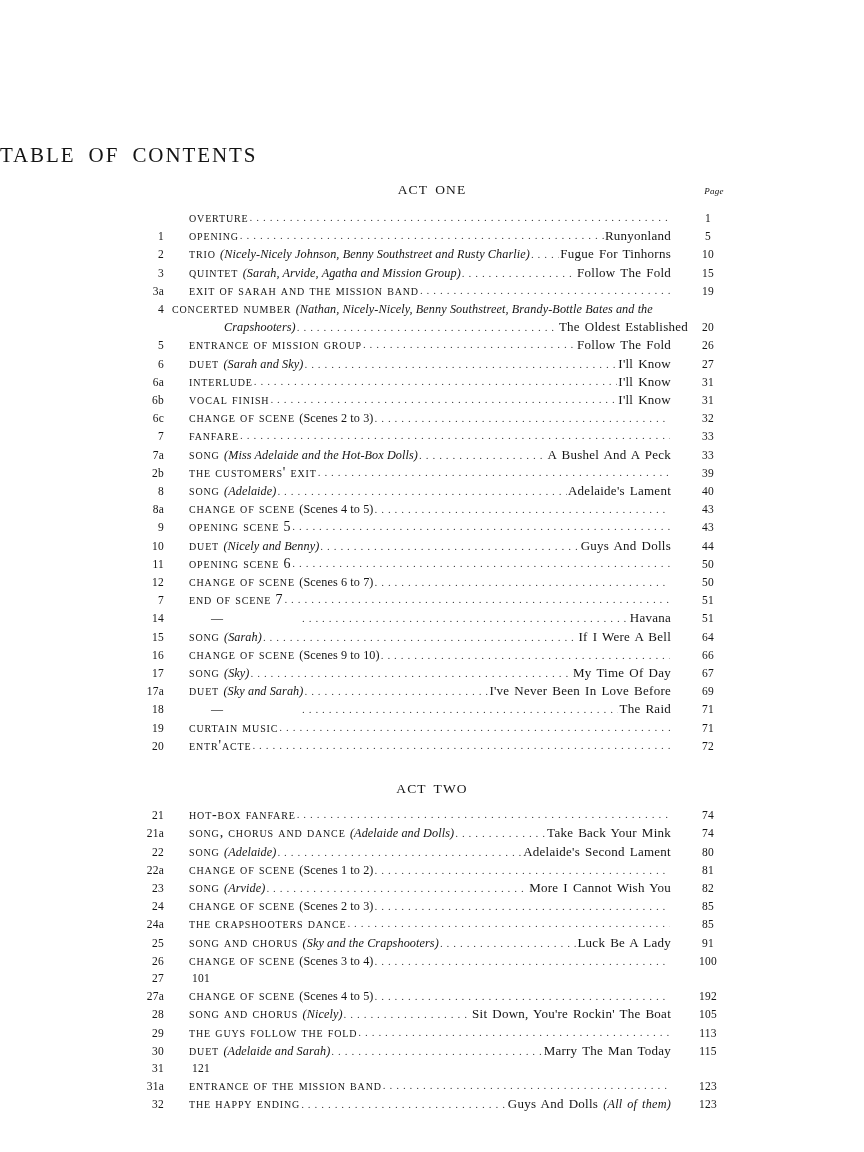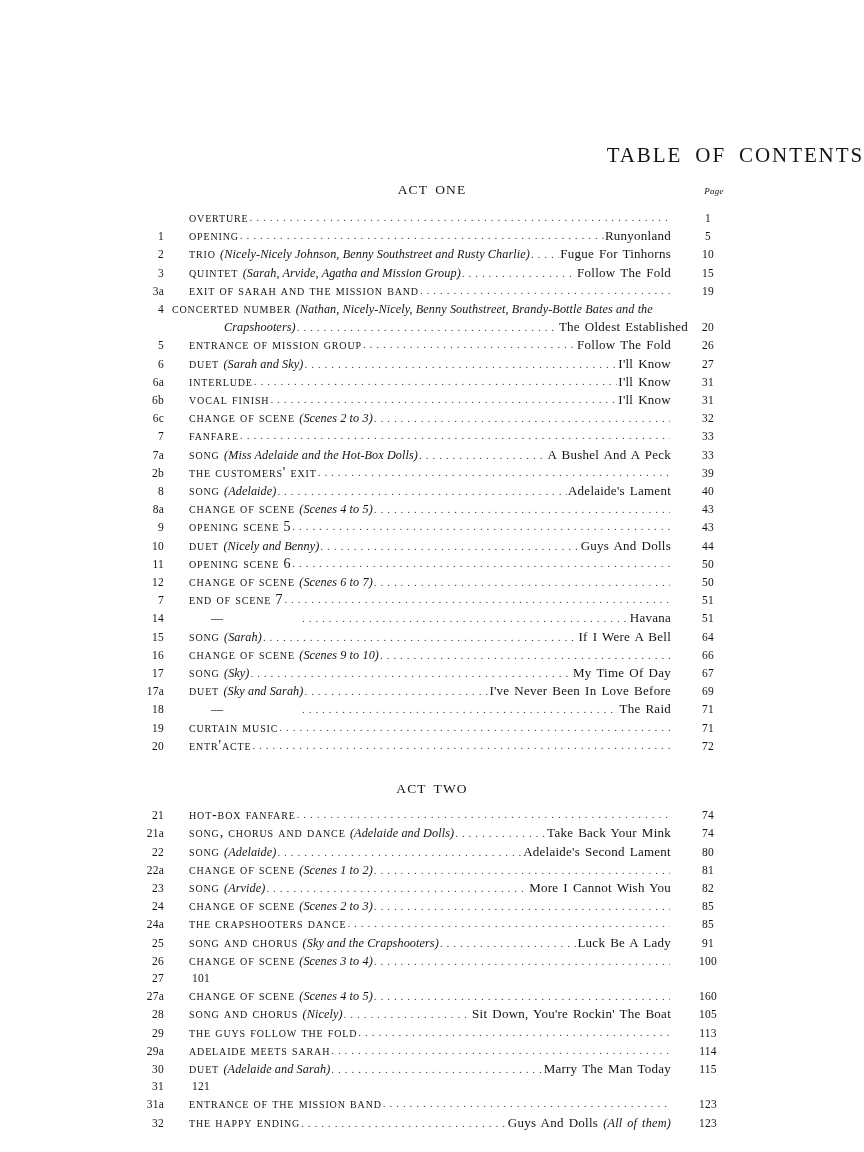--- a/index.html
+++ b/index.html
@@ -21,26 +21,25 @@
     left: 0; top: 0;
     width: 864px;
     height: 1152px;
   }
 
   
   .doc-title {
     position: absolute;
     left: 0; right: 0;
     top: 143px;
-    text-align: right;
+    text-align: left;
     font-size: 21px;
     letter-spacing: 1.9px;
     word-spacing: 6px;
     font-weight: 400;
-    padding-left: 20px;
   }
 
   .act-heading {
     text-align: center;
     font-size: 13.5px;
     letter-spacing: 1.1px;
     word-spacing: 3px;
     margin: 0;
   }
 
@@ -113,21 +112,20 @@
     text-transform: none;
     font-style: italic;
     letter-spacing: .1px;
     font-size: 12.2px;
   }
   .nm .plain {
     font-variant: normal;
     text-transform: none;
     letter-spacing: .1px;
     font-size: 12.2px;
-    font-style: italic;
   }
 
   
   .dash {
     flex: 0 0 auto;
     padding-left: 22px;
     padding-right: 78px;
     font-size: 12px;
   }
 
@@ -533,46 +531,38 @@
           <div class="entry">
             <span class="num">27</span>
             <span class="pg">101</span>
           </div>
           <div class="entry">
             <span class="num">27a</span>
             <span class="body">
               <span class="nm">Change Of Scene <span class="plain">(Scenes 4 to 5)</span></span>
               <span class="leader"></span>
             </span>
-            <span class="pg">160</span>
+            <span class="pg">192</span>
           </div>
           <div class="entry">
             <span class="num">28</span>
             <span class="body">
               <span class="nm">Song And Chorus <span class="paren">(Nicely)</span></span>
               <span class="leader"></span>
               <span class="song">Sit Down, You're Rockin' The Boat</span>
             </span>
             <span class="pg">105</span>
           </div>
           <div class="entry">
             <span class="num">29</span>
             <span class="body">
               <span class="nm">The Guys Follow The Fold</span>
               <span class="leader"></span>
             </span>
             <span class="pg">113</span>
-          </div>
-          <div class="entry">
-            <span class="num">29a</span>
-            <span class="body">
-              <span class="nm">Adelaide Meets Sarah</span>
-              <span class="leader"></span>
-            </span>
-            <span class="pg">114</span>
           </div>
           <div class="entry">
             <span class="num">30</span>
             <span class="body">
               <span class="nm">Duet <span class="paren">(Adelaide and Sarah)</span></span>
               <span class="leader"></span>
               <span class="song">Marry The Man Today</span>
             </span>
             <span class="pg">115</span>
           </div>

